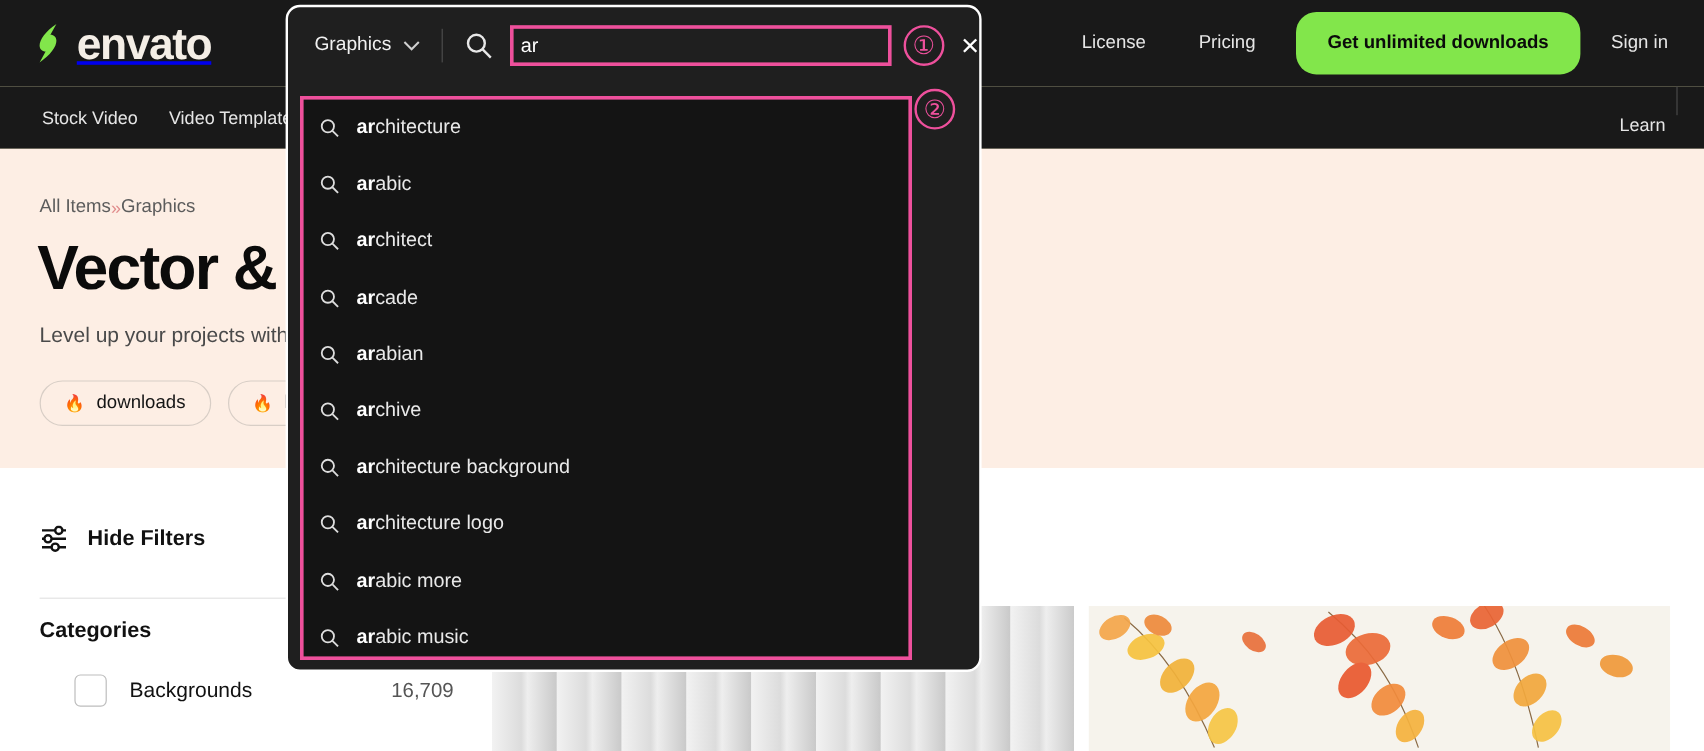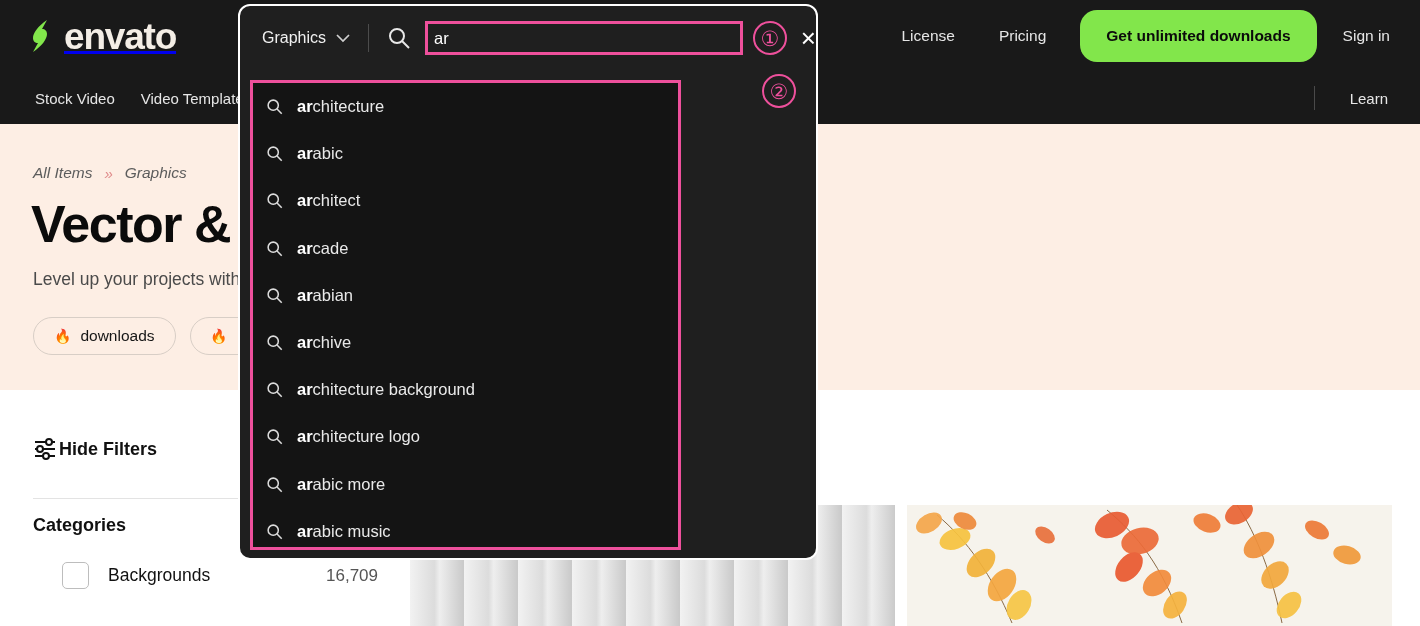--- a/index.html
+++ b/index.html
@@ -53,32 +53,32 @@
   .navbar-inner { display:flex; align-items:center; margin-left: 22px; }
   .nav2-link {
     color: #E6E6E6; font-size: 15px; padding: 0 13px;
     text-decoration: none; white-space: nowrap;
   }
   .nav-divider {
     width: 1px; height: 24px; background: #4a4a4a; margin: 0 22px;
   }
   .learn-wrap {
     position:absolute; right:0; top:0; height:52px;
-    display:flex; align-items:center;
+    display:flex; align-items:flex-end;flex-direction:column;
   }
 
   
   .hero {
     position: absolute; left: 0; top: 124px; width: 1420px; height: 266px;
     background: #FDEEE4;
   }
   .breadcrumb {
     position:absolute; left: 33px; top: 40px;
     font-size: 15.5px; color: #5C5C5C;
-    display:flex; align-items:flex-end; gap: 12px; font-style: italic;
+    display:flex; align-items:flex-end; gap: 0;
   }
   .crumb-sep { color:#E08B8B; font-size: 15px; }
   .hero-title {
     position:absolute; left: 31px; top: 70px;
     font-size: 52px; font-weight: 700; color: #0B0B0B;
     letter-spacing: -1.5px; white-space: nowrap;
   }
   .hero-sub {
     position:absolute; left: 33px; top: 140px;
     font-size: 17.5px; color: #4A4A4A; line-height: 30px;
@@ -94,21 +94,21 @@
   }
   .flame { font-size: 14px; line-height: 1; }
 
   
   .results-bar {
     position: absolute; left: 0; top: 390px; width: 1420px; height: 236px;
     background:#fff;
   }
   .hide-filters {
     position:absolute; left: 33px; top: 48px;
-    display:flex; align-items:center; 
+    display:flex; gap: 14px;
     font-size: 18px; font-weight: 700; color:#111;
     cursor:pointer;
   }
   .filters-divider {
     position:absolute; left:33px; top: 108px; width: 340px; height:1px;
     background:#E3E3E3;
   }
   .cat-head {
     position:absolute; left:33px; top: 125px;
     font-size: 18px; font-weight: 700; color:#111;
@@ -164,21 +164,21 @@
     font-size: 21px; line-height:1; margin-left: 10px;
     flex:none;
   }
   .close-x {
     margin-left: 14px; color:#FFFFFF; font-size: 26px; font-weight: 300;
     cursor:pointer; line-height:1;
   }
 
   .sugg-panel {
     position:absolute; left: 10px; top: 74px;
-    width: 431px; height: 470px;
+    width: 510px; height: 470px;
     border: 3px solid #EE509C;
     background: #141414;
     overflow: hidden;
   }
   .sugg-item {
     height: 47.2px; display:flex; align-items:center;
     padding-left: 13px; cursor:pointer;
   }
   .sugg-item .sicon { flex:none; margin-right: 14px; }
   .sugg-text { color: #E9E9E9; font-size: 16.5px; white-space: nowrap; }

